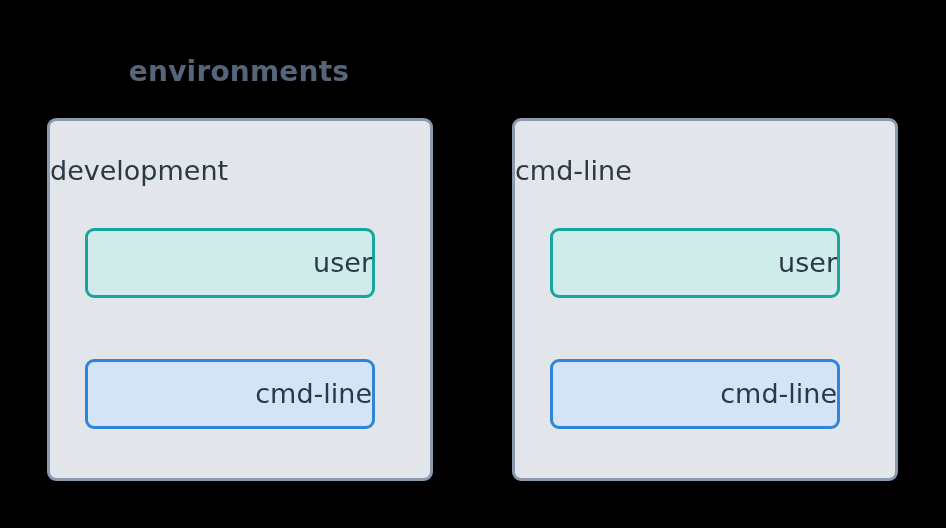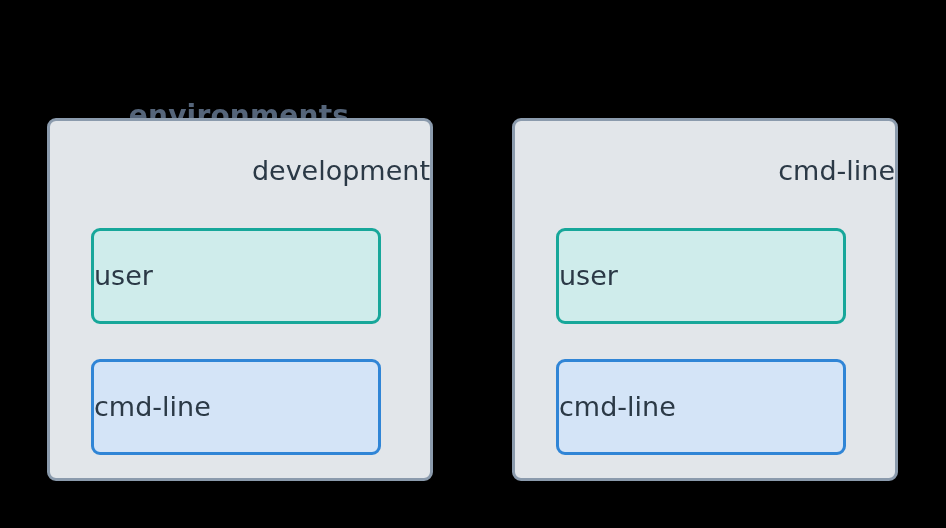--- a/index.html
+++ b/index.html
@@ -34,58 +34,57 @@
     left: 0;
     top: 52px;
     width: 100%;
     text-align: center;
     font-size: 28px;
     font-weight: 600;
     letter-spacing: 0.2px;
     color: #55657a;
     line-height: 40px;
     white-space: nowrap;
-    margin-top: 44px;
   }
 
   .outer-box {
     position: absolute;
     left: 18px;
     top: 118px;
     width: 386px;
     height: 363px;
     box-sizing: border-box;
     background: #e2e6ea;
     border: 3px solid #8b9bad;
     border-radius: 9px;
   }
 
   .outer-label {
     position: absolute;
     left: 0;
     top: 32px;
     width: 100%;
-    text-align: right;
+    text-align: left;
     font-size: 27px;
     font-weight: 400;
     color: #2b3946;
     line-height: 36px;
     white-space: nowrap;
   }
 
   .inner-box {
     position: absolute;
-    left: 41px;
+    left: 35px;
     width: 290px;
-    height: 96px;
+    height: 70px;
     box-sizing: border-box;
     border-radius: 9px;
     display: flex;
     align-items: center;
-    justify-content: flex-start;
+    justify-content: flex-end;
   }
 
   .inner-box.green {
     top: 107px;
     background: #cfeceb;
     border: 3px solid #17a79a;
   }
 
   .inner-box.blue {
     top: 238px;

